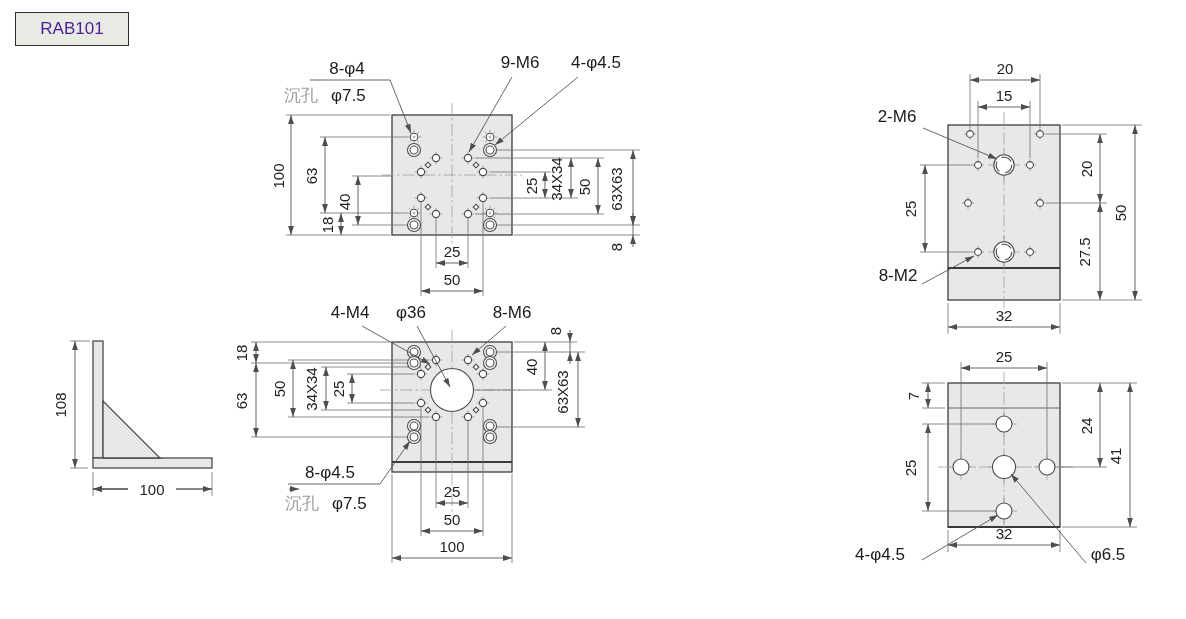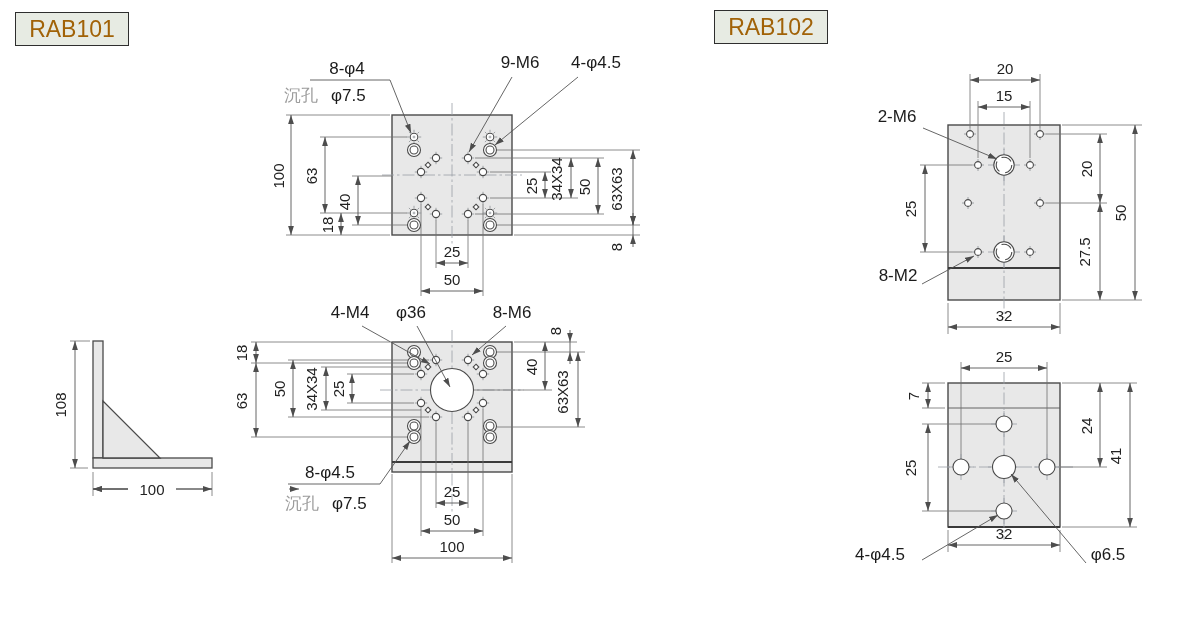--- a/index.html
+++ b/index.html
@@ -1,19 +1,19 @@
 <!DOCTYPE html>
 <html><head>
 <meta charset="utf-8">
 <style>
   html,body{margin:0;padding:0;background:#fff;}
   #stage{position:relative;width:1186px;height:619px;background:#ffffff;overflow:hidden;
          font-family:"Liberation Sans",sans-serif;}
   .prodlabel{position:absolute;width:112px;height:32px;background:#e7ebe3;border:1.6px solid #2e2e2e;
-         display:flex;align-items:center;justify-content:center;font-size:23px;color:#a16207;}
+         display:flex;align-items:center;justify-content:center;font-size:17px;color:#4c1d95;}
   svg{position:absolute;left:0;top:0;}
   .plate{fill:#e8e8e8;stroke:#4a4a4a;stroke-width:1.4;}
   .solid{fill:#e8e8e8;stroke:#4a4a4a;stroke-width:1.3;}
   .thick{stroke:#3a3a3a;stroke-width:2.2;}
   .cl{stroke:#9aa0a6;stroke-width:.8;stroke-dasharray:12 3 2.5 3;fill:none;}
   .ext{stroke:#6e6e6e;stroke-width:.8;}
   .dim{stroke:#555;stroke-width:.9;marker-start:url(#arr);marker-end:url(#arr);}
   .dima{stroke:#555;stroke-width:.9;marker-end:url(#arr);}
   .pln{stroke:#555;stroke-width:.9;}
   .lead{stroke:#555;stroke-width:.9;fill:none;marker-end:url(#arr);}
@@ -24,23 +24,20 @@
   .cts{font-size:17px;fill:#1b1b1b;text-anchor:start;}
   .gray{fill:#9c9c9c;}
 </style>
 </head>
 <body>
 
 <div id="stage">
 
   <div class="prodlabel" style="left:15px;top:12px;">
     <span>RAB101</span>
-  </div>
-  <div class="prodlabel" style="left:714px;top:10px;">
-    <span>RAB102</span>
   </div>
 
   <svg width="1186" height="619" viewBox="0 0 1186 619">
     <defs>
       <marker id="arr" markerWidth="12" markerHeight="8" refX="10" refY="4" orient="auto-start-reverse">
         <path d="M0,0.8 L10,4 L0,7.2 Z" fill="#4d4d4d"></path>
       </marker>
 
       <g id="h-dbl">
         <circle r="6.5" class="hol"></circle>

